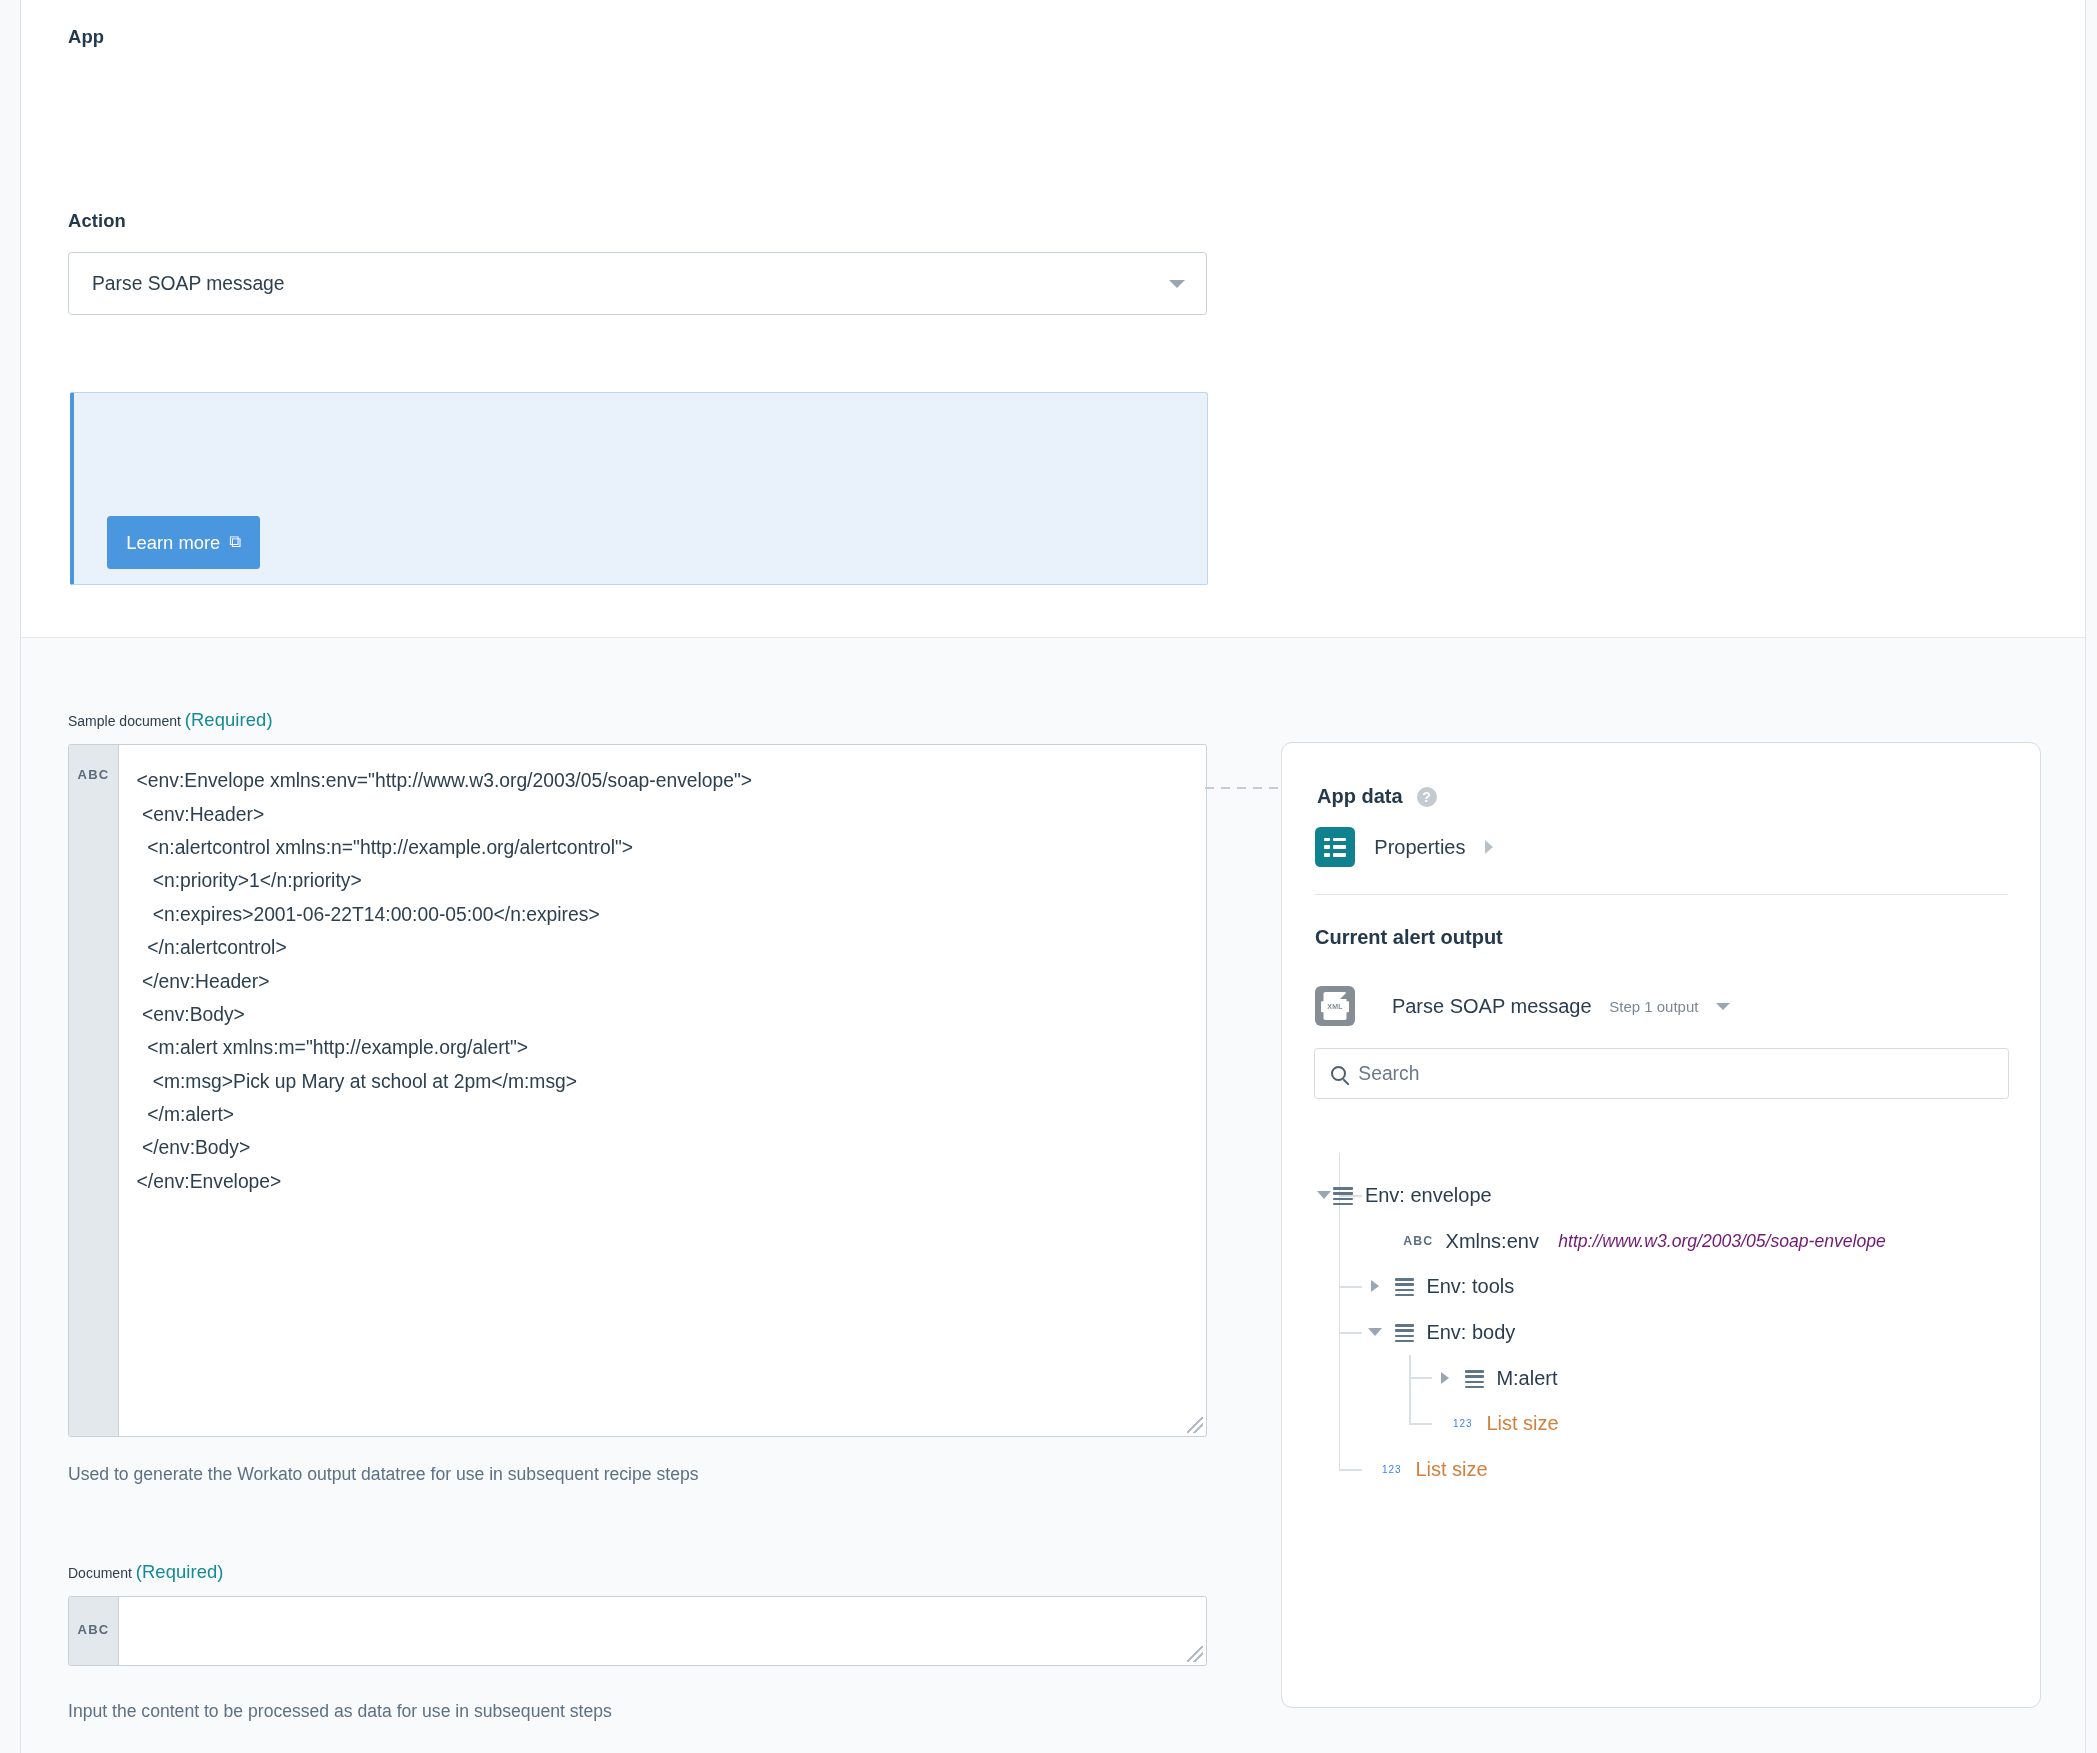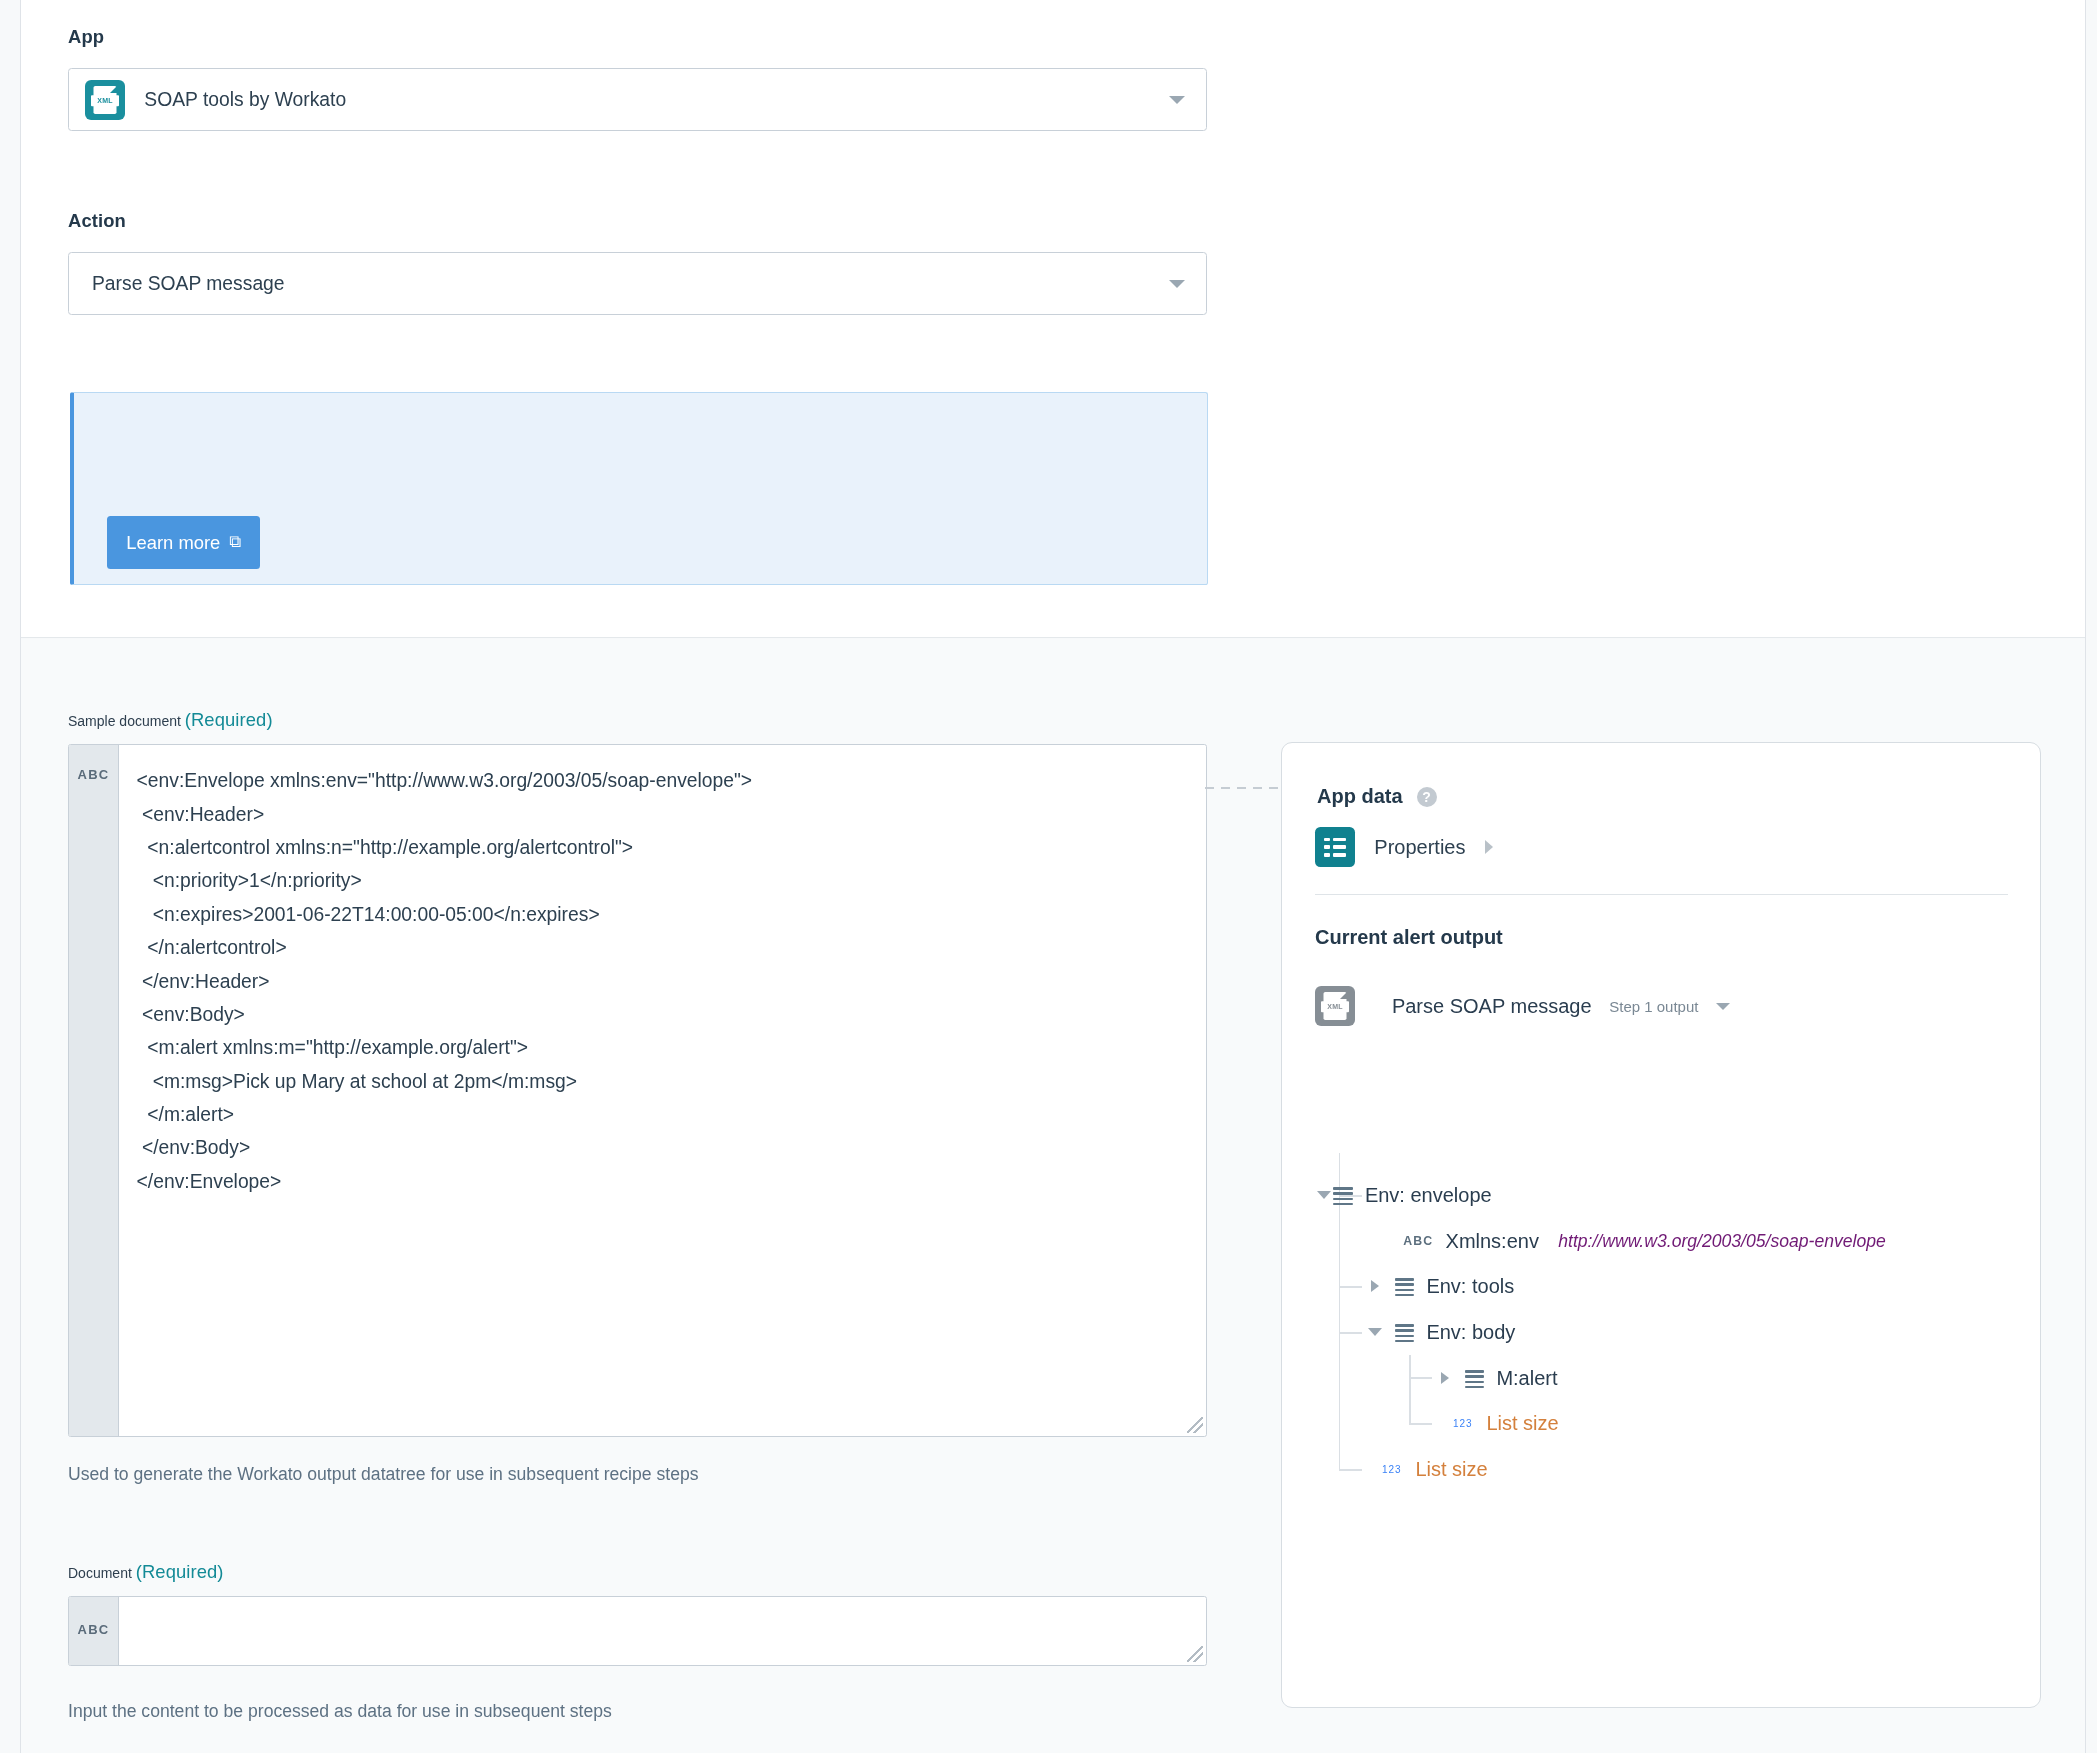--- a/index.html
+++ b/index.html
@@ -215,29 +215,20 @@
   <div class="gutter-left"></div>
   <div class="edge-left"></div>
   <div class="edge-right"></div>
   <div class="gutter-right"></div>
 
   <div class="panel-top"></div>
   <div class="panel-bottom"></div>
 
   <div class="field-label" style="position:absolute;left:68px;top:26px;">App</div>
 
-  <div class="select" style="left:68px;top:68px;width:1139px;">
-    <div class="xml-icon">
-      <div class="sheet"></div>
-        <div class="fold"></div>
-      <div class="tag">XML</div>
-    </div>
-    <span class="select-text">SOAP tools by Workato</span>
-    <span class="caret"></span>
-  </div>
 
   <div class="field-label" style="position:absolute;left:68px;top:210px;">Action</div>
 
   <div class="select" style="left:68px;top:252px;width:1139px;">
     <span class="select-text" style="margin-left:7px;">Parse SOAP message</span>
     <span class="caret"></span>
   </div>
 
   <div class="banner">
     <button class="learn-more">
@@ -314,20 +305,24 @@
       <span class="xml-icon grey">
         <span class="sheet"></span>
           <span class="fold"></span>
         <span class="tag">XML</span>
       </span>
       <span class="step-name">Parse SOAP message</span>
       <span class="step-meta">Step 1 output</span>
       <span class="caret-sm"></span>
     </div>
 
+    <div class="search-box">
+      <span class="mag"></span>
+      <span class="search-ph">Search</span>
+    </div>
 
     <div class="tree">
 
       <div class="vline" style="left:24.6px; top:46px;  height:316px;"></div>
       <div class="hline" style="left:24.6px; top:88px; width:23px;"></div>
       <div class="hline" style="left:24.6px; top:179px; width:23px;"></div>
       <div class="hline" style="left:24.6px; top:225px; width:23px;"></div>
       <div class="hline" style="left:24.6px; top:362px; width:23px;"></div>
 
       <div class="vline" style="left:95px; top:248px; height:68px;"></div>

